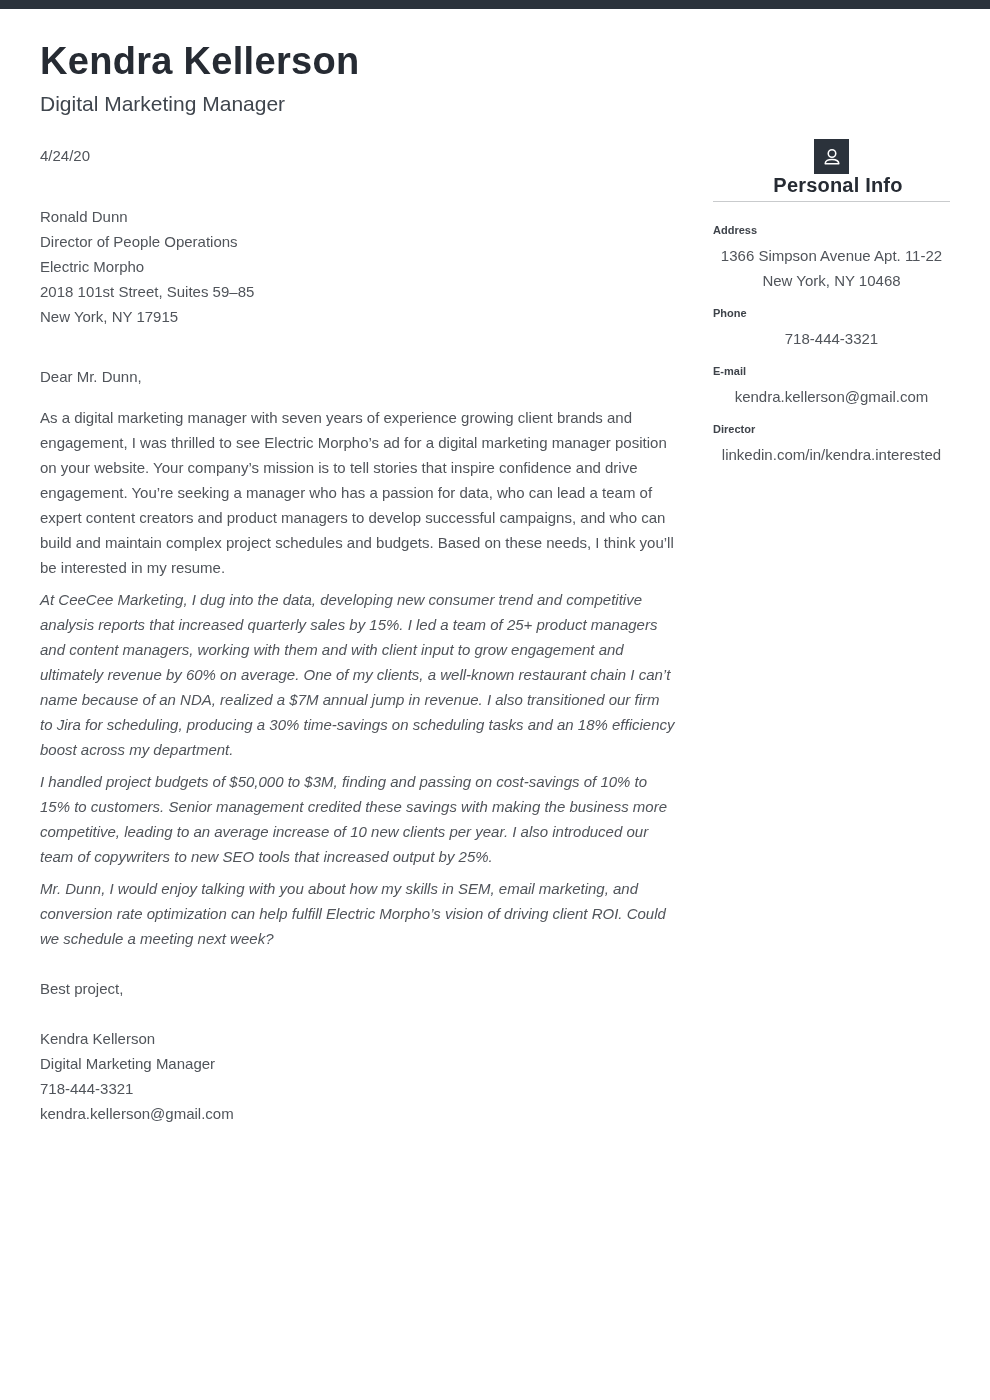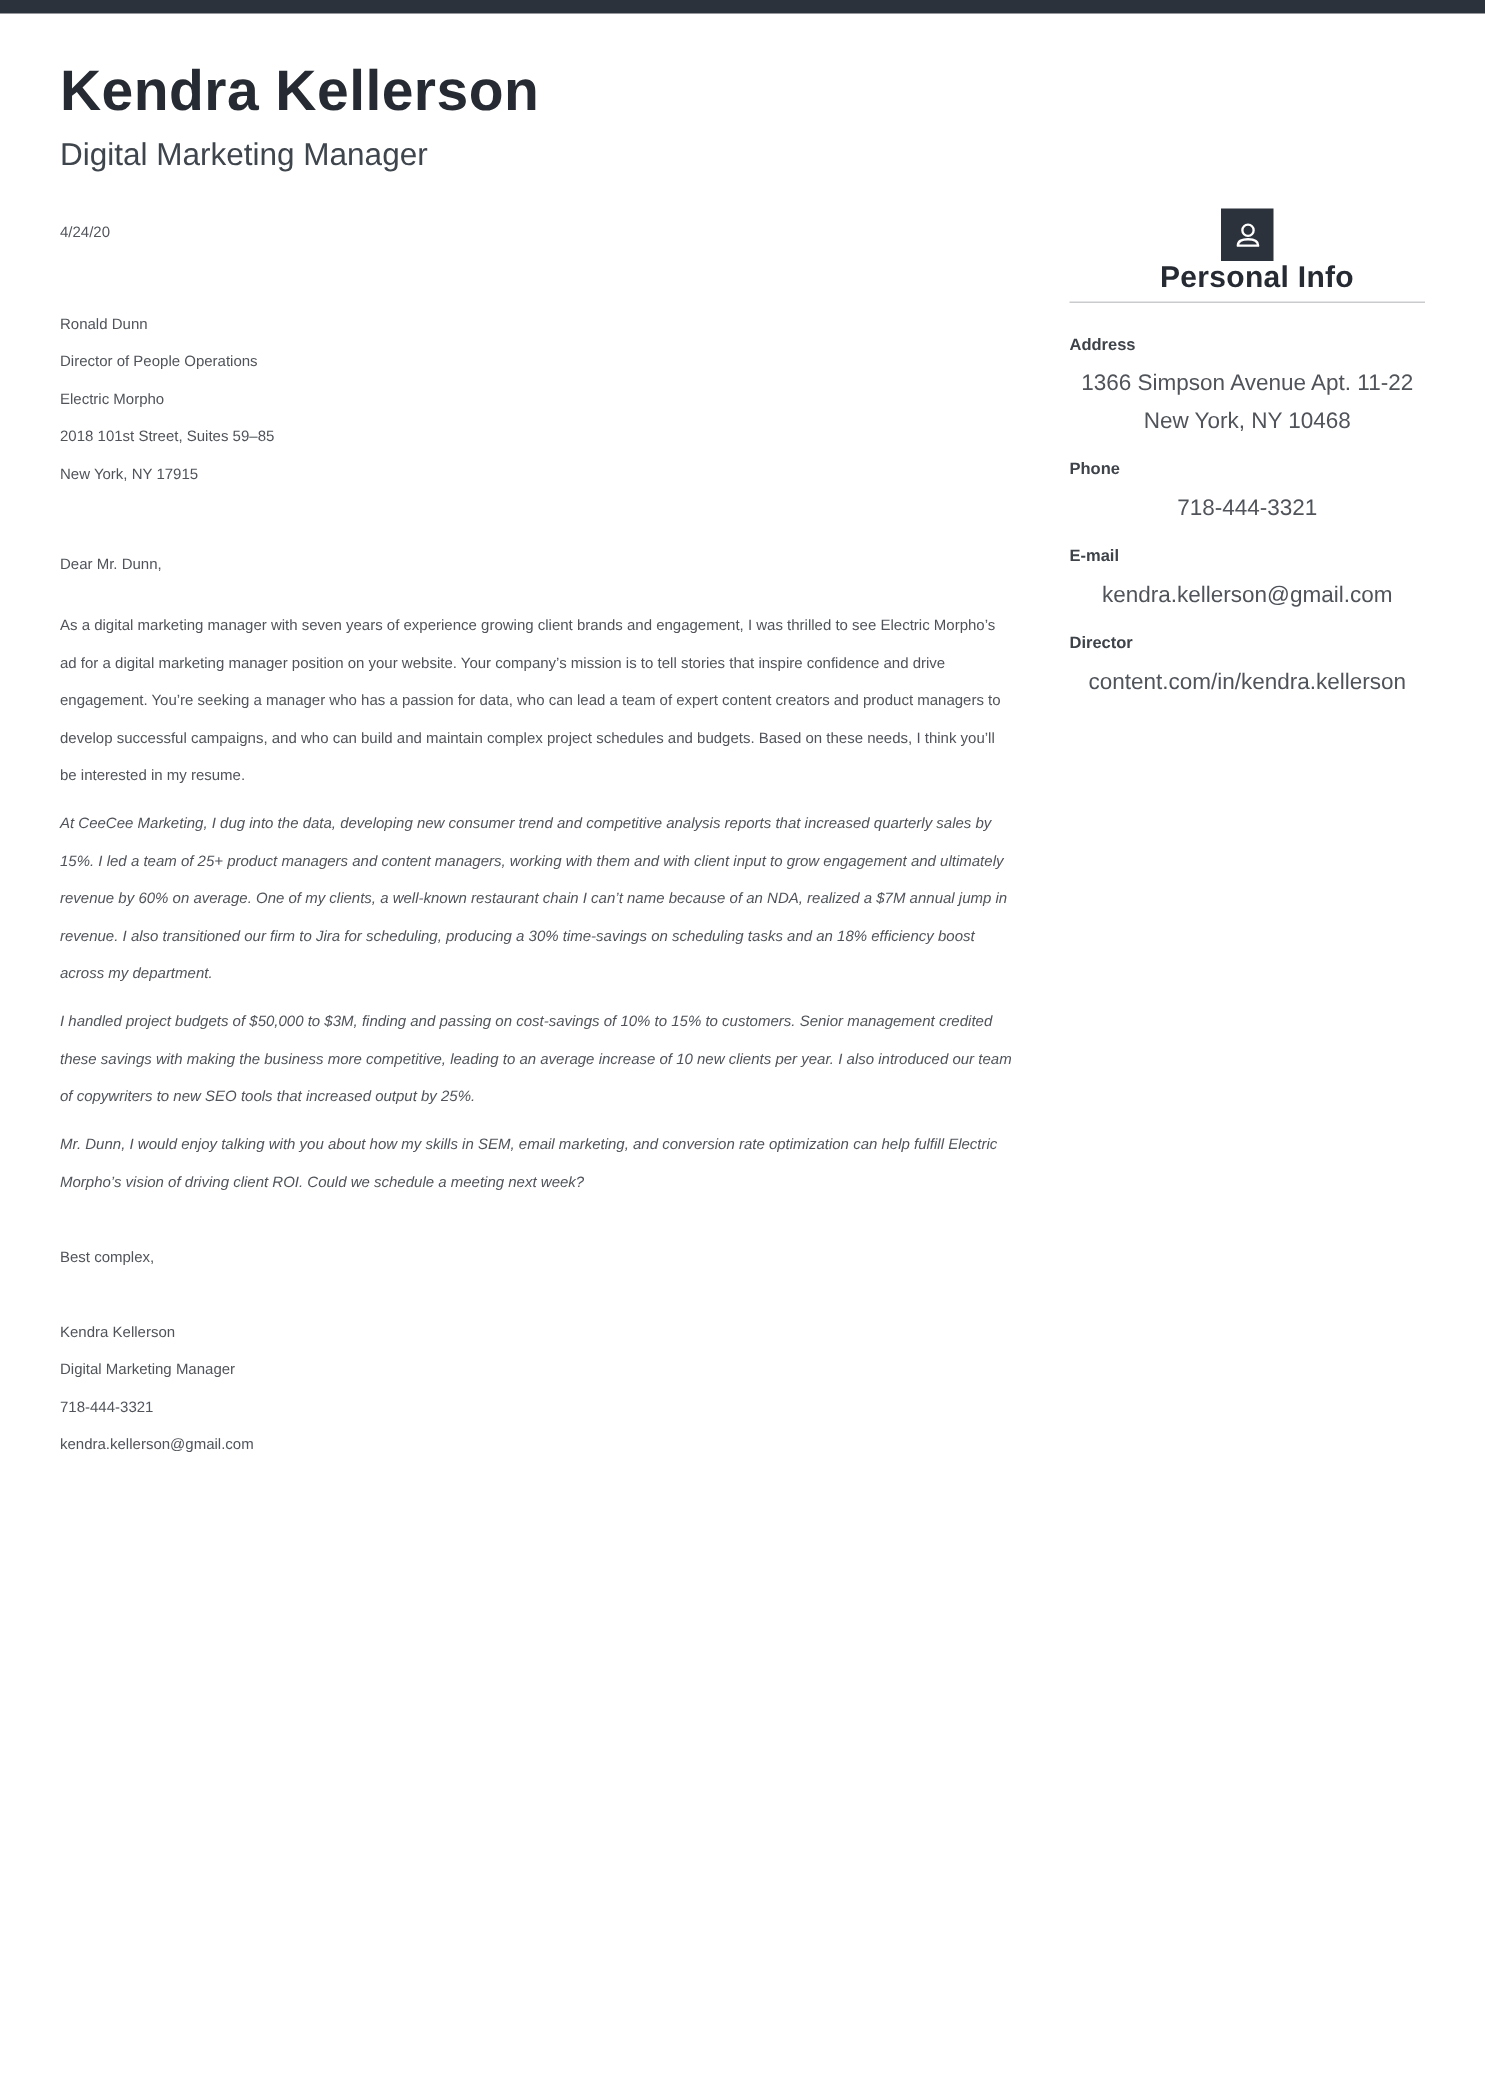--- a/index.html
+++ b/index.html
@@ -18,21 +18,21 @@
     color:var(--body);
   }
   .top-bar{width:990px;height:9px;background:var(--accent);}
   .page{padding:0 40px;}
   h1.name{
     margin:31px 0 0;font-size:38px;line-height:42px;font-weight:700;
     color:var(--heading);letter-spacing:0.3px;
   }
   .subtitle{margin-top:9px;font-size:21px;line-height:26px;color:var(--subtitle);}
   .content{display:flex;margin-top:26px;}
-  .letter{width:636px;font-size:10px;line-height:25px;}
+  .letter{width:636px;font-size:15px;line-height:25px;}
   .date{line-height:25px;}
   .recipient{margin-top:36px;}
   .recipient .line{line-height:25px;}
   .salutation{margin:35px 0 16px;}
   .para{margin:0;}
   .para + .para{margin-top:7px;font-style:italic;}
   .para.first{margin-top:0;}
   .closing{margin-top:25px;}
   .signature{margin-top:25px;}
   .signature .line{line-height:25px;}
@@ -75,21 +75,21 @@
         <div class="line">2018 101st Street, Suites 59–85</div>
         <div class="line">New York, NY 17915</div>
       </div>
 
       <p class="salutation">Dear Mr. Dunn,</p>
       <p class="para first">As a digital marketing manager with seven years of experience growing client brands and engagement, I was thrilled to see Electric Morpho’s ad for a digital marketing manager position on your website. Your company’s mission is to tell stories that inspire confidence and drive engagement. You’re seeking a manager who has a passion for data, who can lead a team of expert content creators and product managers to develop successful campaigns, and who can build and maintain complex project schedules and budgets. Based on these needs, I think you’ll be interested in my resume.</p>
       <p class="para">At CeeCee Marketing, I dug into the data, developing new consumer trend and competitive analysis reports that increased quarterly sales by 15%. I led a team of 25+ product managers and content managers, working with them and with client input to grow engagement and ultimately revenue by 60% on average. One of my clients, a well-known restaurant chain I can’t name because of an NDA, realized a $7M annual jump in revenue. I also transitioned our firm to Jira for scheduling, producing a 30% time-savings on scheduling tasks and an 18% efficiency boost across my department.</p>
       <p class="para">I handled project budgets of $50,000 to $3M, finding and passing on cost-savings of 10% to 15% to customers. Senior management credited these savings with making the business more competitive, leading to an average increase of 10 new clients per year. I also introduced our team of copywriters to new SEO tools that increased output by 25%.</p>
       <p class="para">Mr. Dunn, I would enjoy talking with you about how my skills in SEM, email marketing, and conversion rate optimization can help fulfill Electric Morpho’s vision of driving client ROI. Could we schedule a meeting next week?</p>
 
-      <p class="closing">Best complex,</p>
+      <p class="closing">Best project,</p>
 
       <div class="signature">
         <div class="line">Kendra Kellerson</div>
         <div class="line">Digital Marketing Manager</div>
         <div class="line">718-444-3321</div>
         <div class="line">kendra.kellerson@gmail.com</div>
       </div>
     </div>
 
     <aside class="sidebar">
@@ -115,18 +115,18 @@
         <div class="field-value">718-444-3321</div>
       </div>
 
       <div class="field">
         <div class="field-label">E-mail</div>
         <div class="field-value">kendra.kellerson@gmail.com</div>
       </div>
 
       <div class="field">
         <div class="field-label">Director</div>
-        <div class="field-value">content.com/in/kendra.kellerson</div>
+        <div class="field-value">linkedin.com/in/kendra.interested</div>
       </div>
     </aside>
 
   </div>
 </div>
 
 </body></html>

